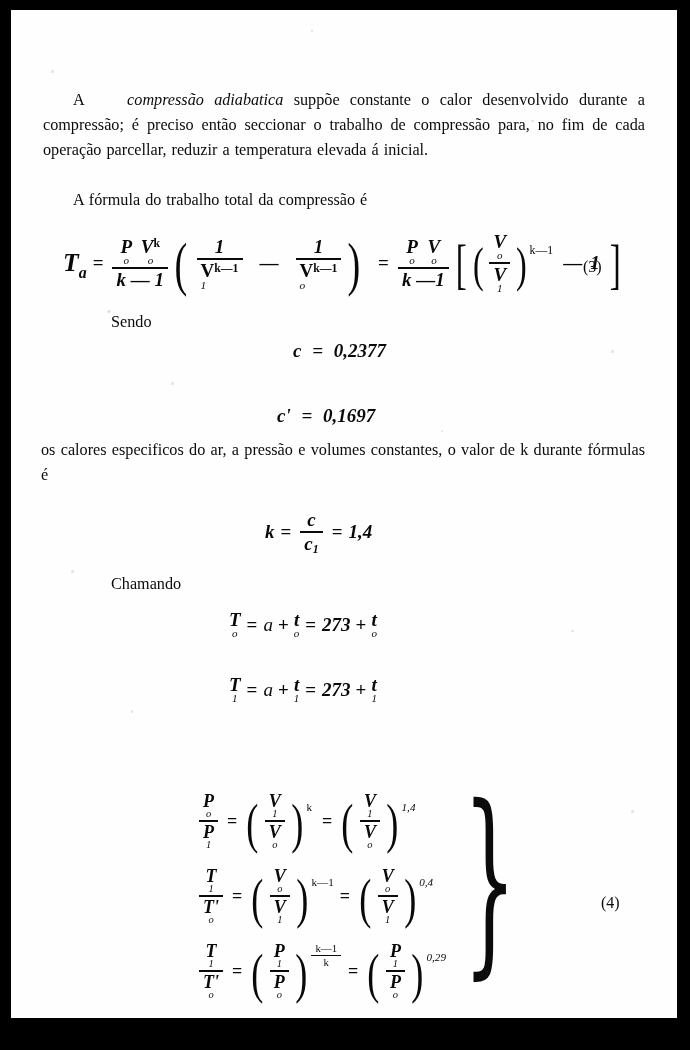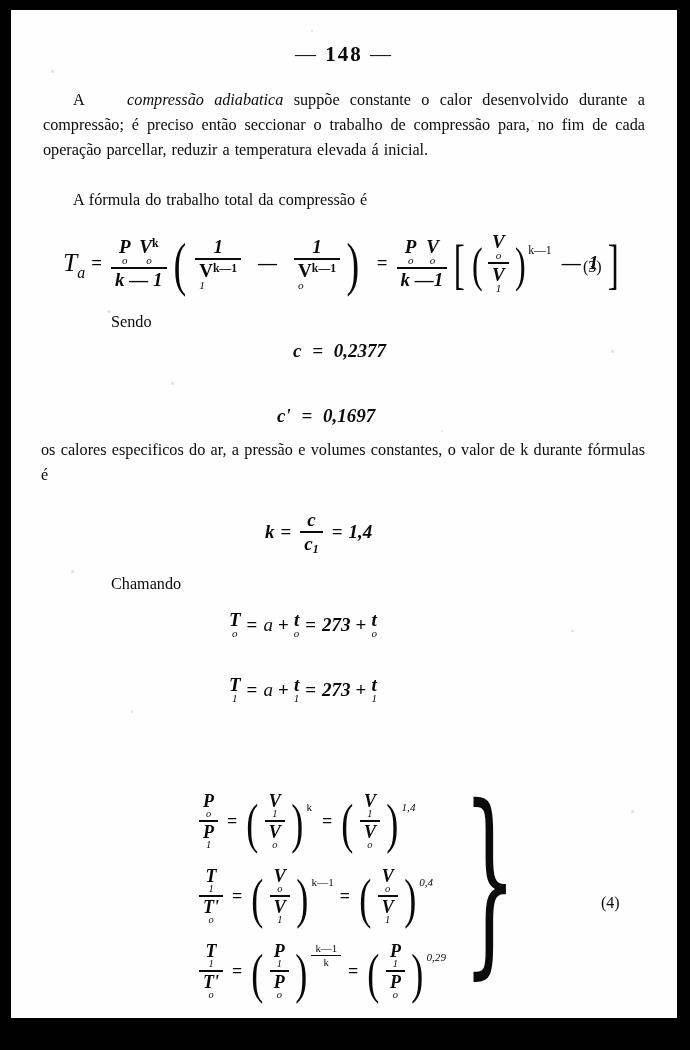--- a/index.html
+++ b/index.html
@@ -179,40 +179,35 @@
     <div class="speckle" style="left:160px;top:372px;width:3px;height:3px;"></div>
     <div class="speckle" style="left:430px;top:420px;width:2px;height:2px;"></div>
     <div class="speckle" style="left:60px;top:560px;width:3px;height:3px;"></div>
     <div class="speckle" style="left:560px;top:620px;width:3px;height:2px;"></div>
     <div class="speckle" style="left:120px;top:700px;width:2px;height:3px;"></div>
     <div class="speckle" style="left:620px;top:800px;width:3px;height:3px;"></div>
     <div class="speckle" style="left:480px;top:880px;width:2px;height:2px;"></div>
 
     <div class="content">
 
-      <div class="folio">
-        <span class="dash">—</span>
-        <span>148</span>
-        <span class="dash">—</span>
-      </div>
 
       <div class="para indent" style="left:32px; top:78px; width:602px;">
         <span>A</span>
         <em>compressão adiabatica</em>
         <span>suppõe constante o calor desenvolvido durante a compressão; é preciso então seccionar o trabalho de compressão para, no fim de cada operação parcellar, reduzir a temperatura elevada á inicial.</span>
       </div>
 
       <div class="para indent" style="left:32px; top:178px; width:602px;">
         <span>A fórmula do trabalho total da compressão é</span>
       </div>
 
       <div class="math" style="left:52px; top:222px; font-size:19px;">
         <div class="row">
 
-          <span style="font-style:italic;font-weight:normal;font-size:1.35em;text-align:right;">
+          <span style="font-style:italic;font-weight:bold;font-size:1.35em;text-align:right;">
             <span>T</span><span class="sub">a</span>
           </span>
           <span class="eq">=</span>
 
           <span class="frac">
             <span class="num">
               <span class="stack" style="margin-right:4px;">
                 <span class="main">P</span>
                 <span class="low">o</span>
               </span>

